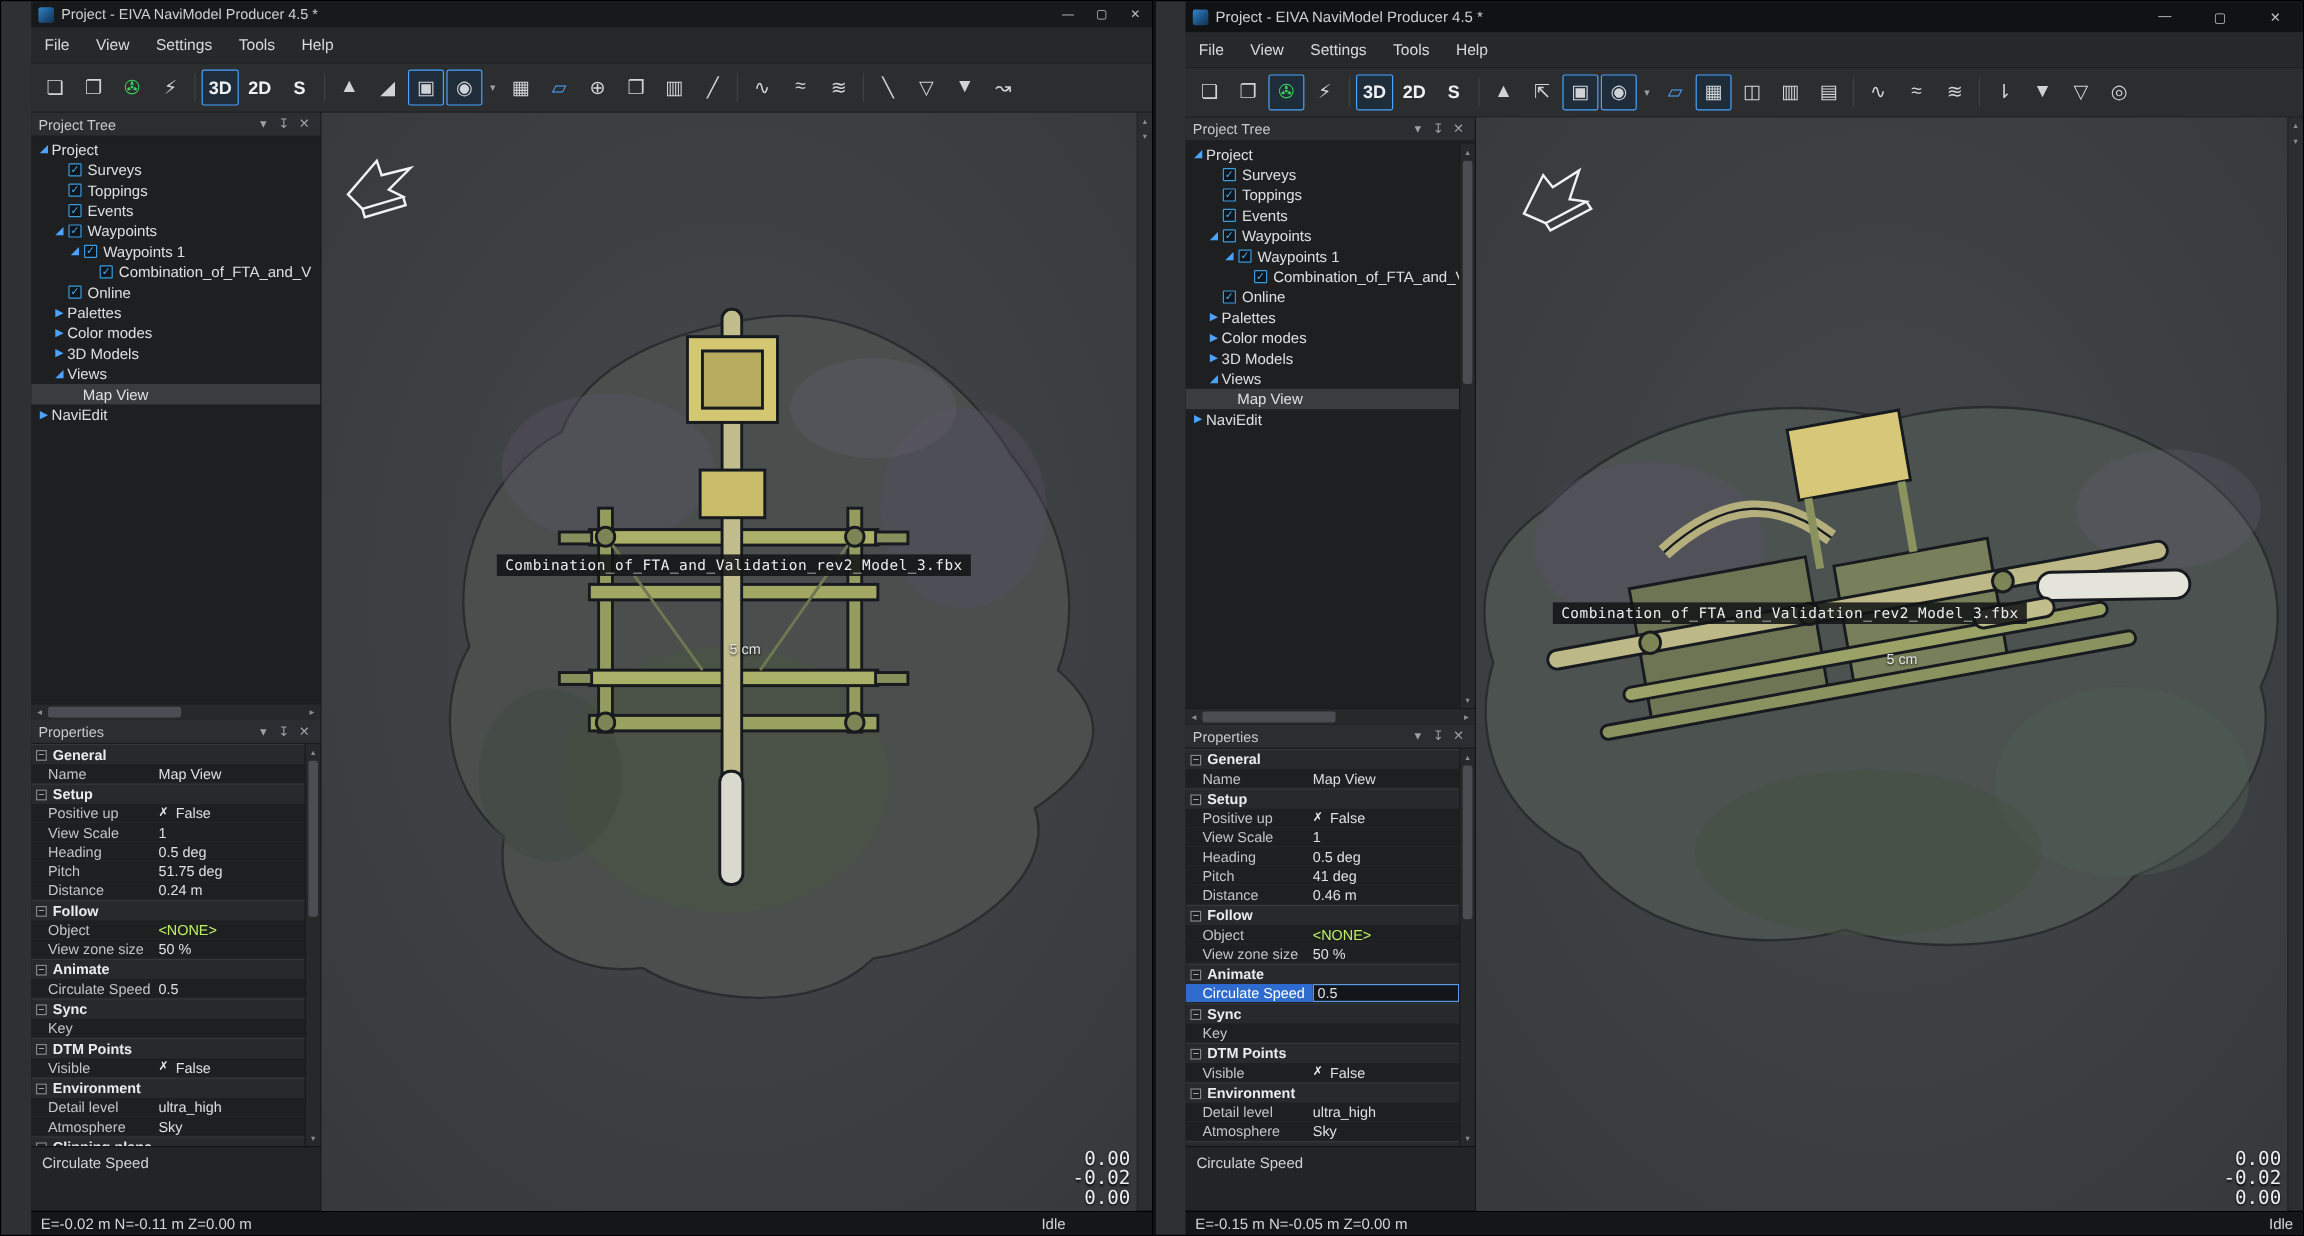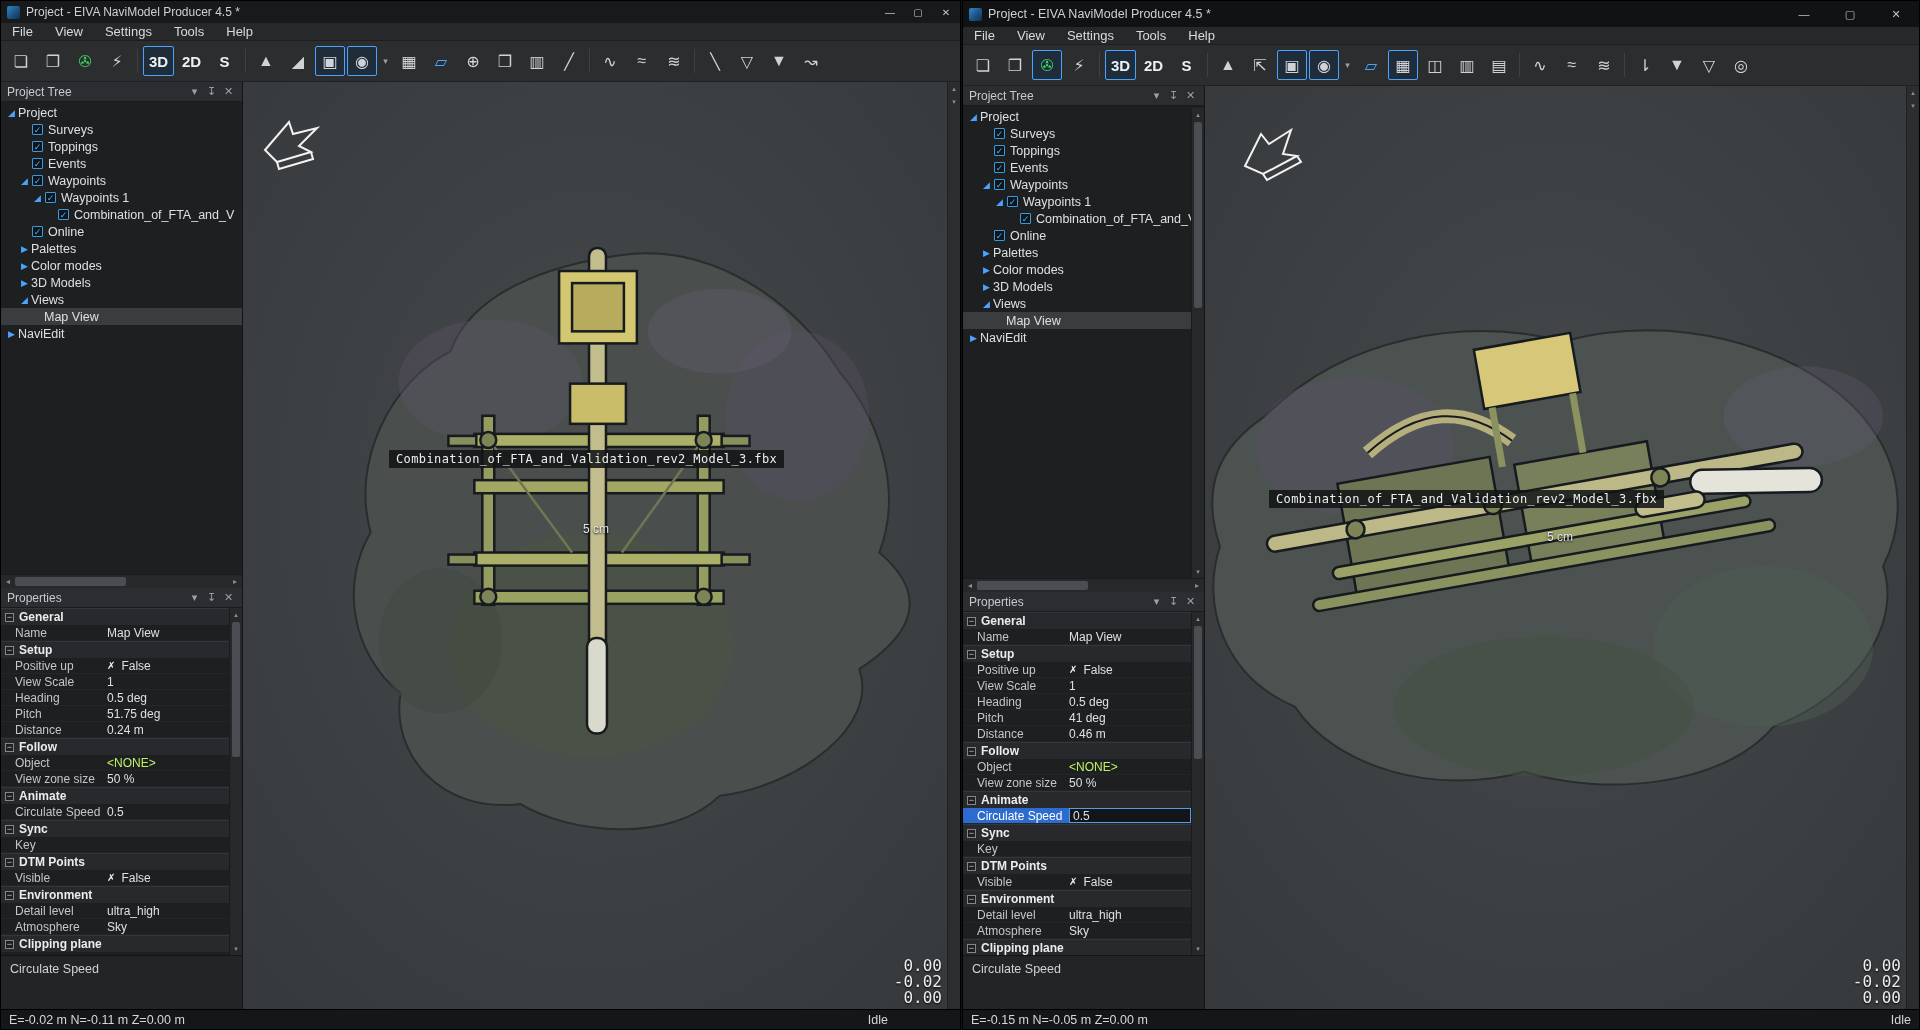--- a/index.html
+++ b/index.html
@@ -2,36 +2,36 @@
 <html><head>
 <meta charset="utf-8">
 <style>
   * { box-sizing: border-box; }
   html,body { margin:0; padding:0; }
   body {
     width:1920px; height:1030px; overflow:hidden; position:relative;
     background:#111214; font-family:"Liberation Sans","DejaVu Sans",sans-serif;
     -webkit-font-smoothing:antialiased;
   }
-  .window { position:absolute; top:0; bottom:0; display:flex; flex-direction:column; background:#2e3032; border:1px solid #000; }
+  .window { position:absolute; top:0; bottom:0; display:flex; flex-direction:column; background:#2e3032; border:1px solid #000;padding-left:25px; }
   #win0 { left:0; width:961px; }
   #win1 { left:962px; width:958px; }
 
   
   .titlebar { height:22px; background:#17191b; color:#cdd1d4; display:flex; align-items:center; font-size:12px; padding-left:6px; flex-shrink:0; }
   #win1 .titlebar { height:26px; background:#101214; font-size:12.5px; }
   .app-icon { width:13px; height:13px; margin-right:6px; border-radius:2px;
     background:linear-gradient(135deg,#2f86c9 0%,#1c4f7e 60%,#123350 100%); flex-shrink:0; }
   .titlebar .title { flex:1; white-space:nowrap; overflow:hidden; }
   .win-controls { display:flex; height:100%; }
   .win-btn { width:28px; height:100%; display:flex; align-items:center; justify-content:center; color:#bfc3c7; font-size:10px; }
   #win1 .win-btn { width:46px; font-size:11px; }
 
   
-  .menubar { height:18px; background:#26282a; display:flex; align-items:center; color:#d8dadc; font-size:13px; flex-shrink:0; border-bottom:1px solid #1c1e20; }
+  .menubar { height:30px; background:#26282a; display:flex; align-items:center; color:#d8dadc; font-size:13px; flex-shrink:0; border-bottom:1px solid #1c1e20; }
   .menu-item { padding:0 11px; height:100%; display:flex; align-items:center; }
 
   
   .toolbar { height:41px; background:#2b2d2f; display:flex; align-items:center; padding:0 5px; gap:2px; flex-shrink:0; border-bottom:1px solid #1e2022; overflow:hidden; }
   .tool-btn { width:30px; height:30px; display:flex; align-items:center; justify-content:center; color:#cfd3d6; font-size:16px; border:1px solid transparent; border-radius:2px; flex-shrink:0; }
   .tool-btn.text { font-weight:bold; font-size:15px; color:#eef1f3; width:31px; }
   .tool-btn.active { border-color:#4aa3ff; background:#1f2c3a; }
   .tool-btn.green { color:#3bd35e; }
   .tool-btn.accent { color:#4aa3ff; }
   .tool-btn.narrow { width:13px; font-size:9px; color:#9aa0a5; }

